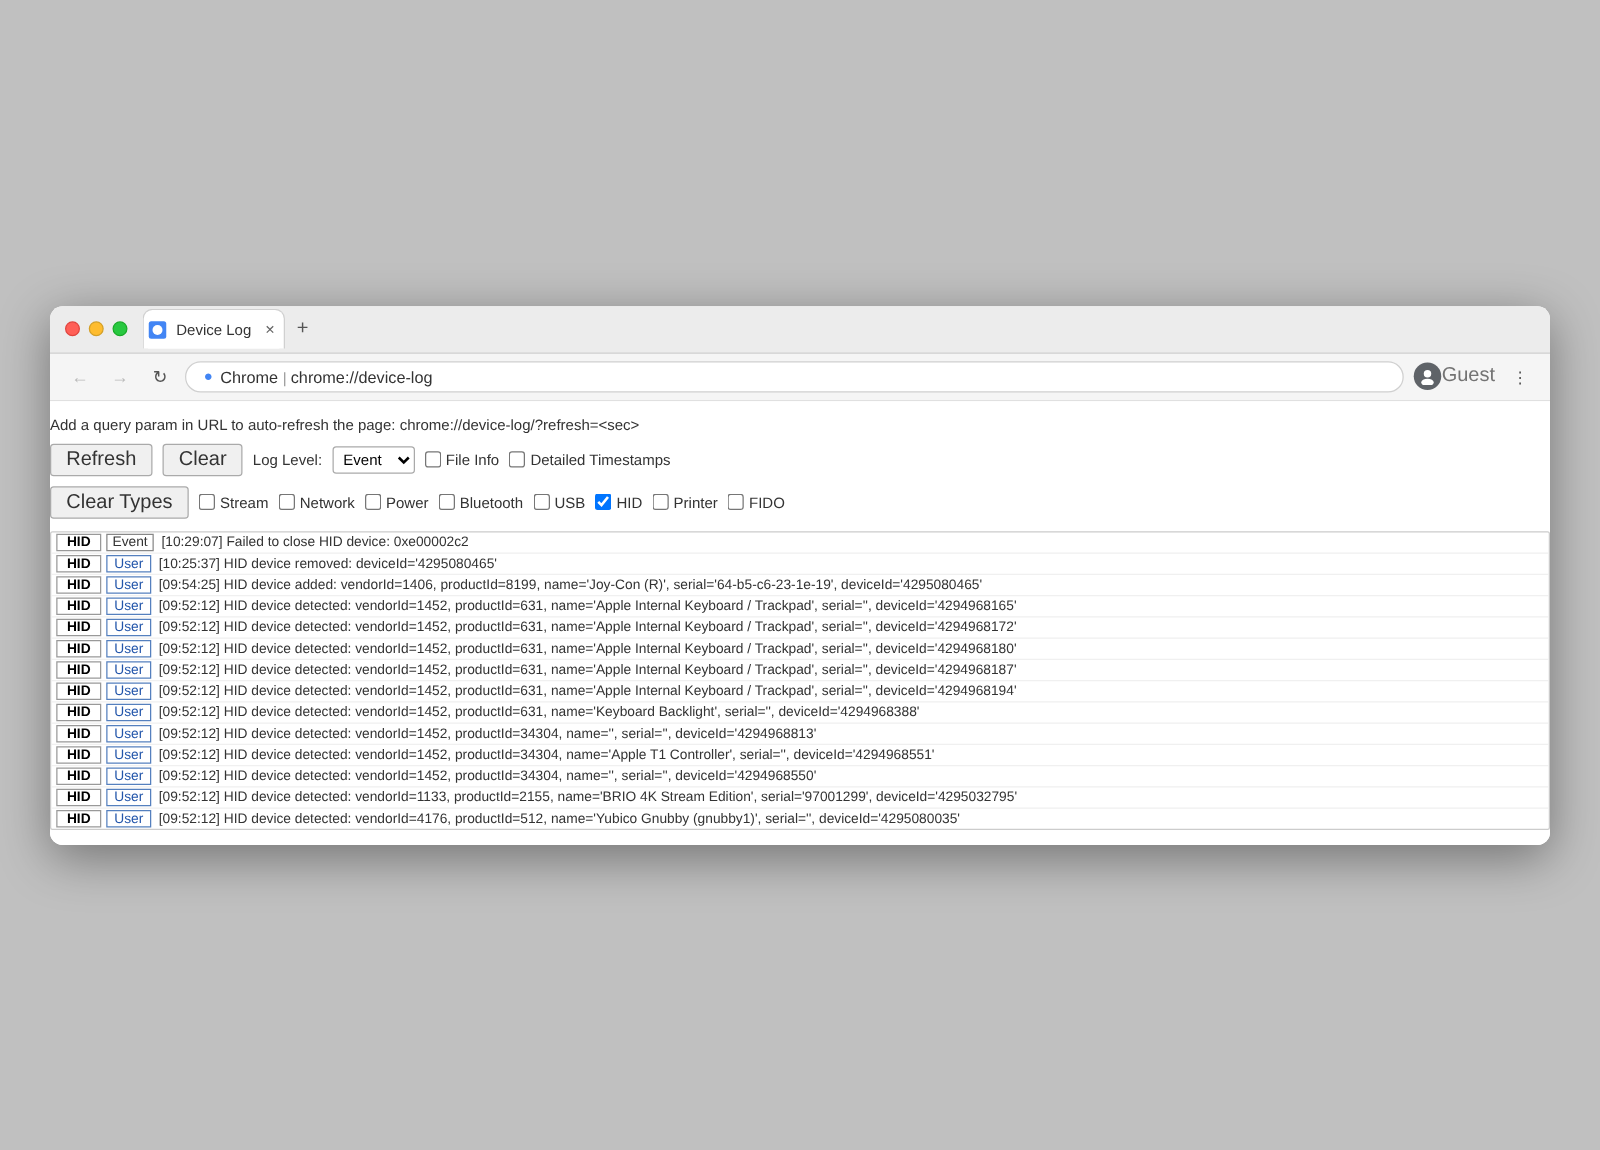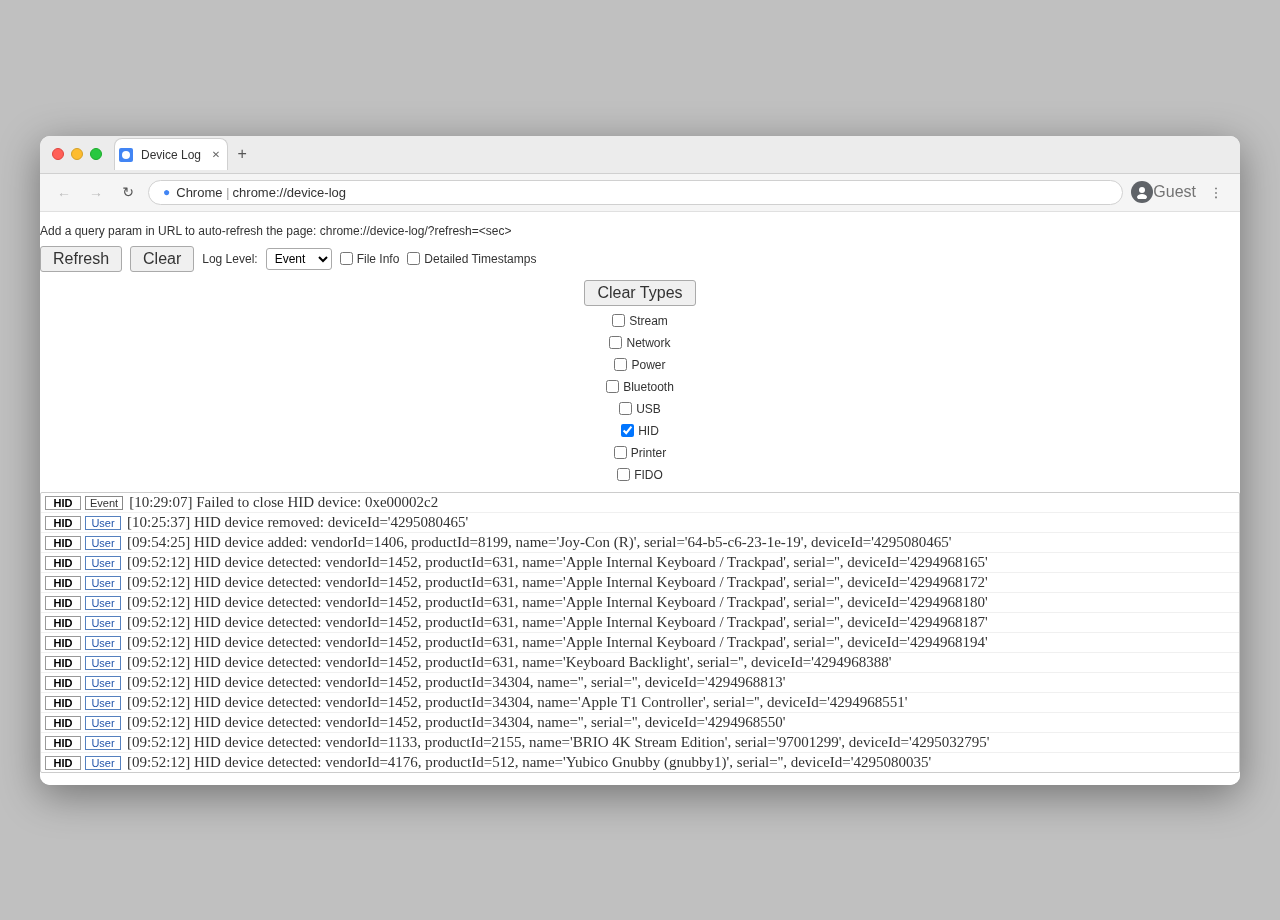--- a/index.html
+++ b/index.html
@@ -237,21 +237,20 @@
       color: #333;
       cursor: pointer;
     }
 
     .controls-row2 {
       display: flex;
       align-items: center;
       gap: 8px;
       margin-bottom: 10px;
       flex-wrap: wrap;
-      flex-direction: column;
     }
 
     
     .log-container {
       border: 1px solid #ccc;
       border-radius: 2px;
       overflow: auto;
       max-height: 380px;
     }
 
@@ -289,22 +288,22 @@
       background: #fff;
       flex-shrink: 0;
     }
 
     .log-level-tag.event {
       border: 1px solid #888;
       color: #333;
     }
 
     .log-msg {
-      font-size: 15px;
-      font-family: Liberation Serif, serif;
+      font-size: 11px;
+      font-family: Liberation Sans, sans-serif;
       color: #333;
       white-space: nowrap;
     }
   </style>
 </head>
 <body>
 
 <div class="window">
 
   <div class="titlebar">

